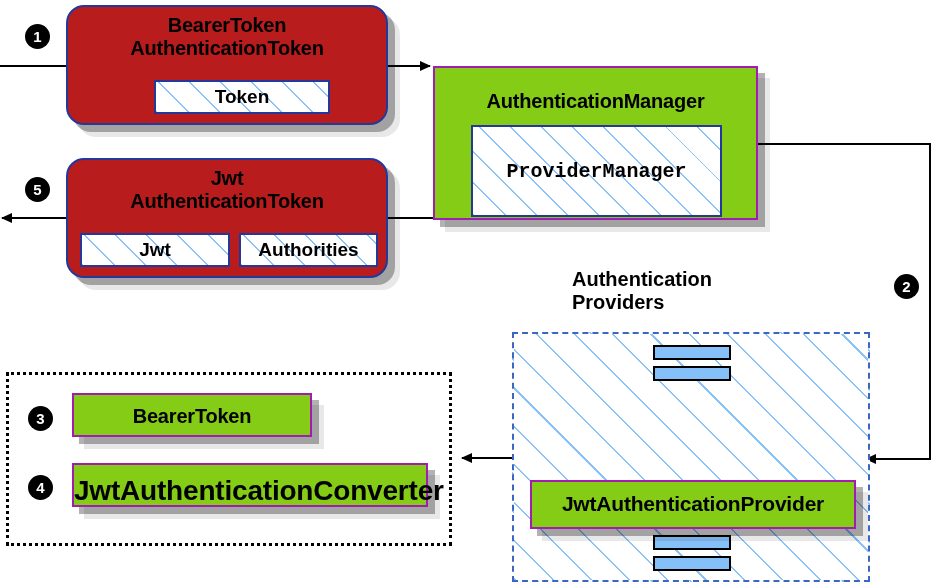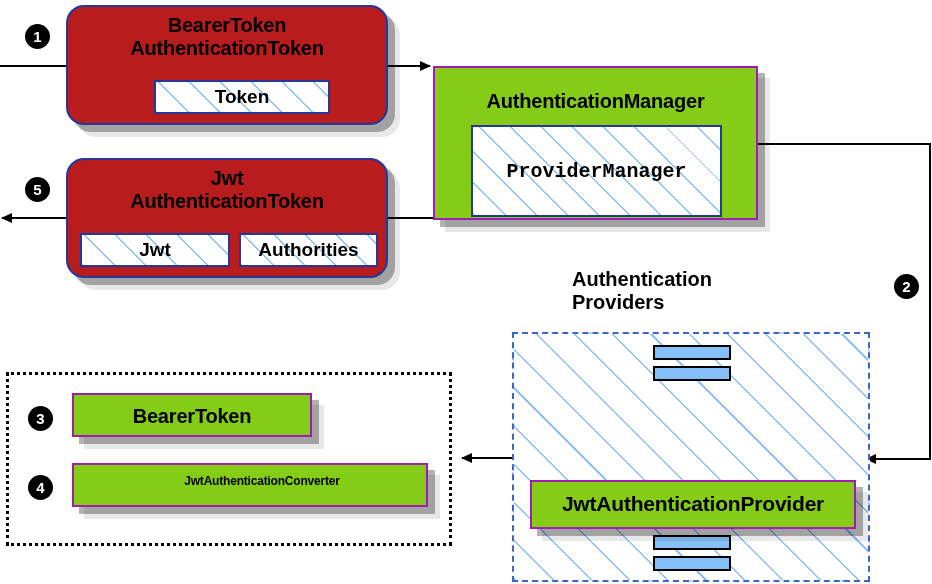--- a/index.html
+++ b/index.html
@@ -228,16 +228,16 @@
 
   <div class="sqbox" style="left:530px; top:434px; width:326px; height:49px;margin-top:46px;">
     <div class="box-title" style="top:10px; font-size:21px;">JwtAuthenticationProvider</div>
   </div>
 
   <div class="sqbox" style="left:72px; top:393px; width:240px; height:44px;">
     <div class="box-title" style="top:10px; font-size:20px;">BearerToken</div>
   </div>
 
   <div class="sqbox" style="left:72px; top:463px; width:356px; height:44px;">
-    <div class="box-title" style="top:10px; font-size:12px;margin-left:24px;">JwtAuthenticationConverter</div>
+    <div class="box-title" style="top:10px; font-size:28px;">JwtAuthenticationConverter</div>
   </div>
 
 </div>
 
 </body></html>

